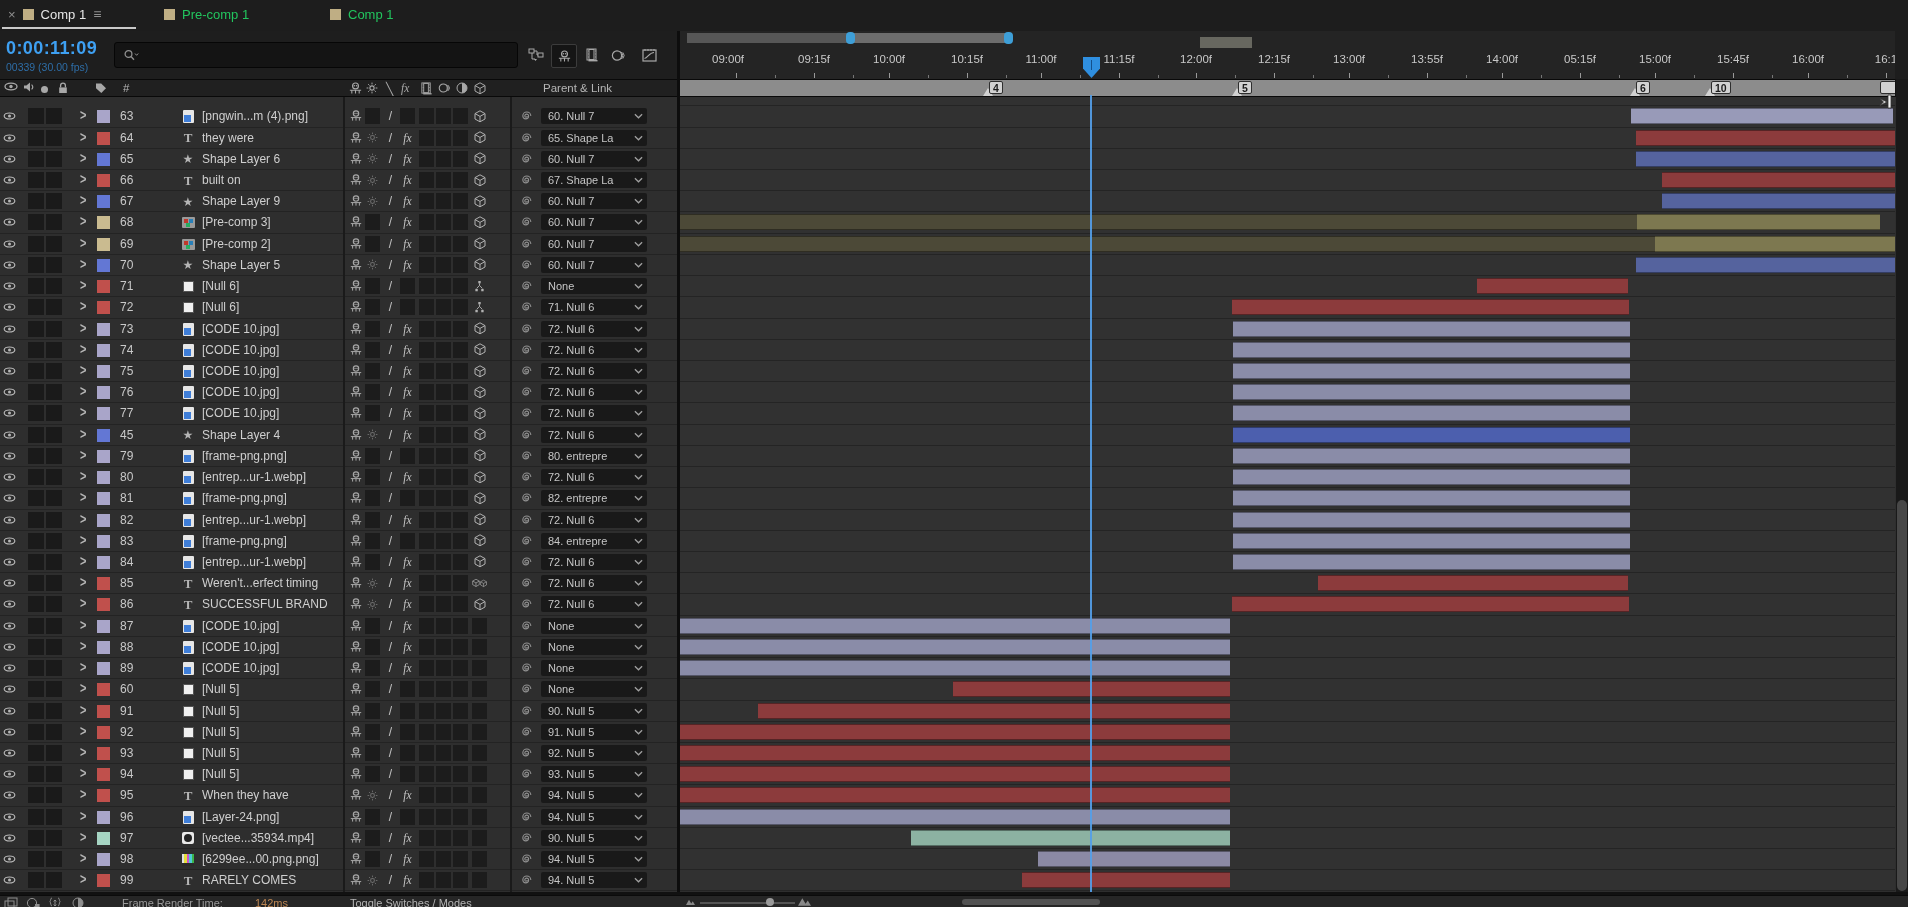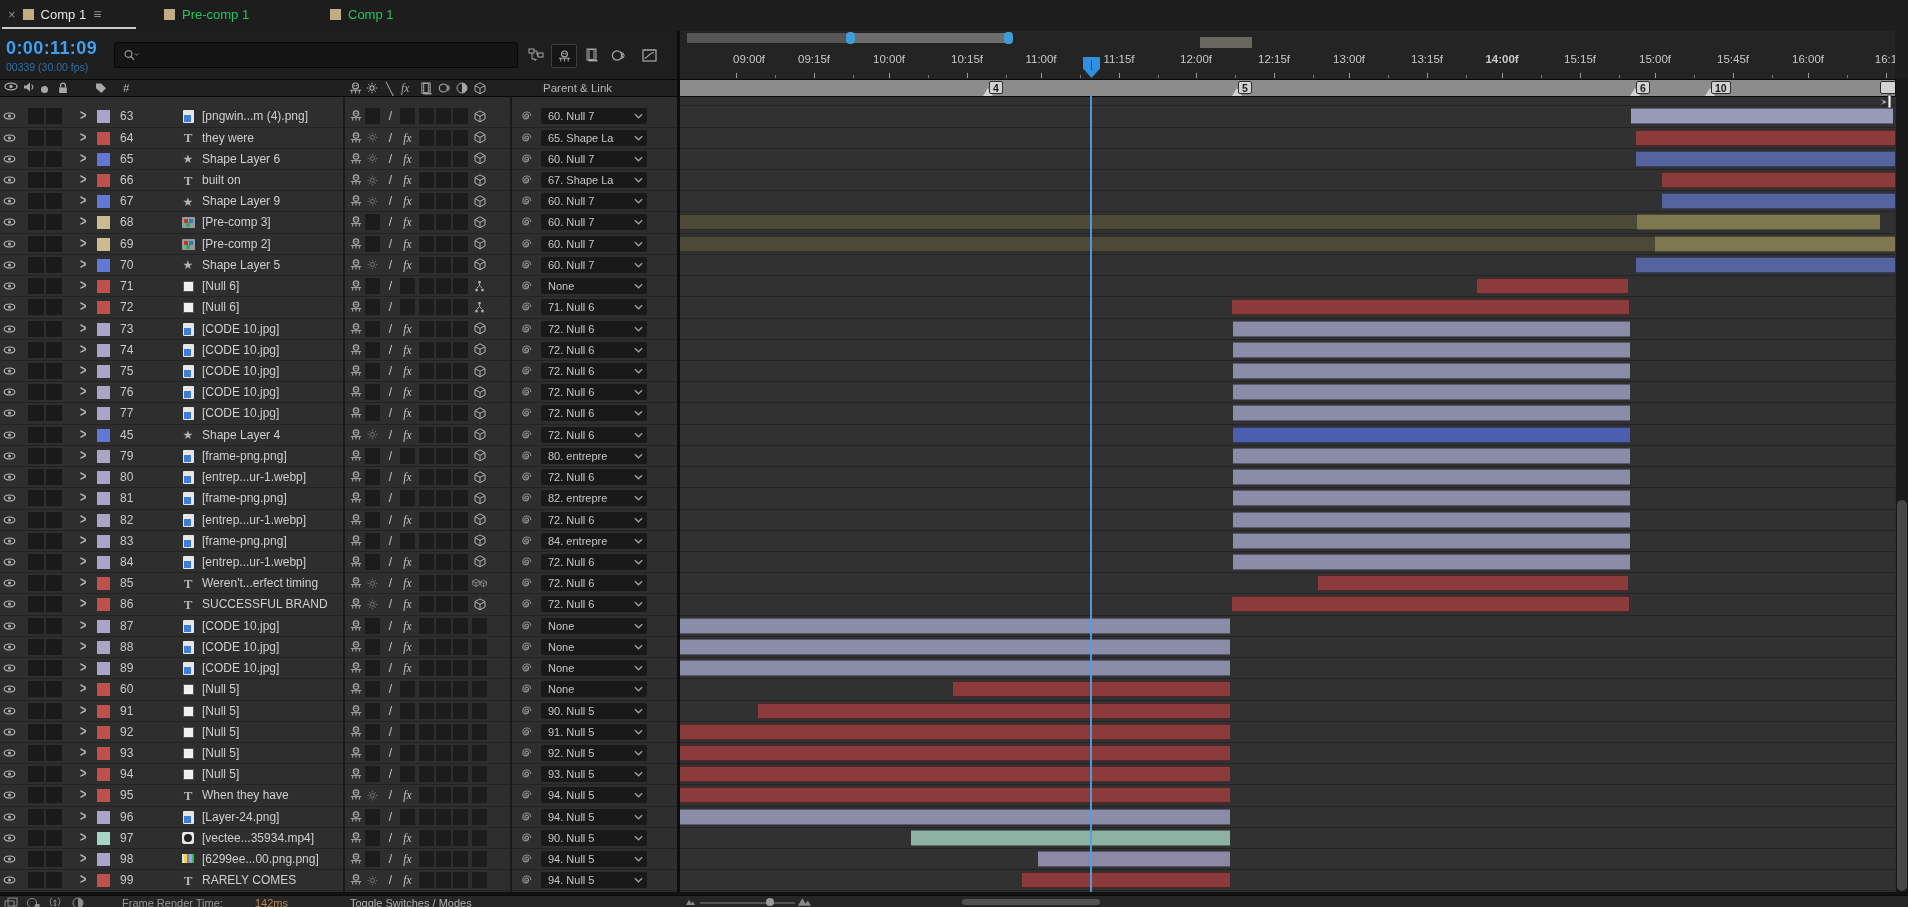--- a/index.html
+++ b/index.html
@@ -246,21 +246,21 @@
       </svg>
     </div>
 </div>
 
 <div id="ruler">
     <div class="wa abs" style="left: 7px; width: 163px; background: rgb(87, 87, 87);"></div>
     <div class="wa abs" style="left: 170px; width: 158px; background: rgb(109, 109, 109);"></div>
     <div class="wa-handle" style="left: 166px;"></div>
     <div class="wa-handle" style="left: 324px;"></div>
     <div class="abs" style="left: 520px; top: 6px; width: 52px; height: 11px; background: rgb(103, 103, 95);"></div>
-    <div class="tick-label" style="left: 69px; text-align: right;">09:00f</div>
+    <div class="tick-label" style="left: 48px; text-align: right;">09:00f</div>
     <div class="tick" style="left: 56px;"></div>
     <div class="tick minor" style="left: 95px;"></div>
     <div class="tick-label" style="left: 134px;">09:15f</div>
     <div class="tick" style="left: 134px;"></div>
     <div class="tick minor" style="left: 173px;"></div>
     <div class="tick-label" style="left: 209px;">10:00f</div>
     <div class="tick" style="left: 209px;"></div>
     <div class="tick minor" style="left: 248px;"></div>
     <div class="tick-label" style="left: 287px;">10:15f</div>
     <div class="tick" style="left: 287px;"></div>
@@ -273,27 +273,27 @@
     <div class="tick minor" style="left: 478px;"></div>
     <div class="tick-label" style="left: 516px;">12:00f</div>
     <div class="tick" style="left: 516px;"></div>
     <div class="tick minor" style="left: 555px;"></div>
     <div class="tick-label" style="left: 594px;">12:15f</div>
     <div class="tick" style="left: 594px;"></div>
     <div class="tick minor" style="left: 633px;"></div>
     <div class="tick-label" style="left: 669px;">13:00f</div>
     <div class="tick" style="left: 669px;"></div>
     <div class="tick minor" style="left: 708px;"></div>
-    <div class="tick-label" style="left: 747px;">13:15f</div>
+    <div class="tick-label" style="left: 747px;">13:55f</div>
     <div class="tick" style="left: 747px;"></div>
     <div class="tick minor" style="left: 786px;"></div>
-    <div class="tick-label" style="left: 822px; font-weight: bold;">14:00f</div>
+    <div class="tick-label" style="left: 822px;">14:00f</div>
     <div class="tick" style="left: 822px;"></div>
     <div class="tick minor" style="left: 861px;"></div>
-    <div class="tick-label" style="left: 900px;">15:15f</div>
+    <div class="tick-label" style="left: 900px;">05:15f</div>
     <div class="tick" style="left: 900px;"></div>
     <div class="tick minor" style="left: 939px;"></div>
     <div class="tick-label" style="left: 975px;">15:00f</div>
     <div class="tick" style="left: 975px;"></div>
     <div class="tick minor" style="left: 1014px;"></div>
     <div class="tick-label" style="left: 1053px;">15:45f</div>
     <div class="tick" style="left: 1053px;"></div>
     <div class="tick minor" style="left: 1092px;"></div>
     <div class="tick-label" style="left: 1128px;">16:00f</div>
     <div class="tick" style="left: 1128px;"></div>

